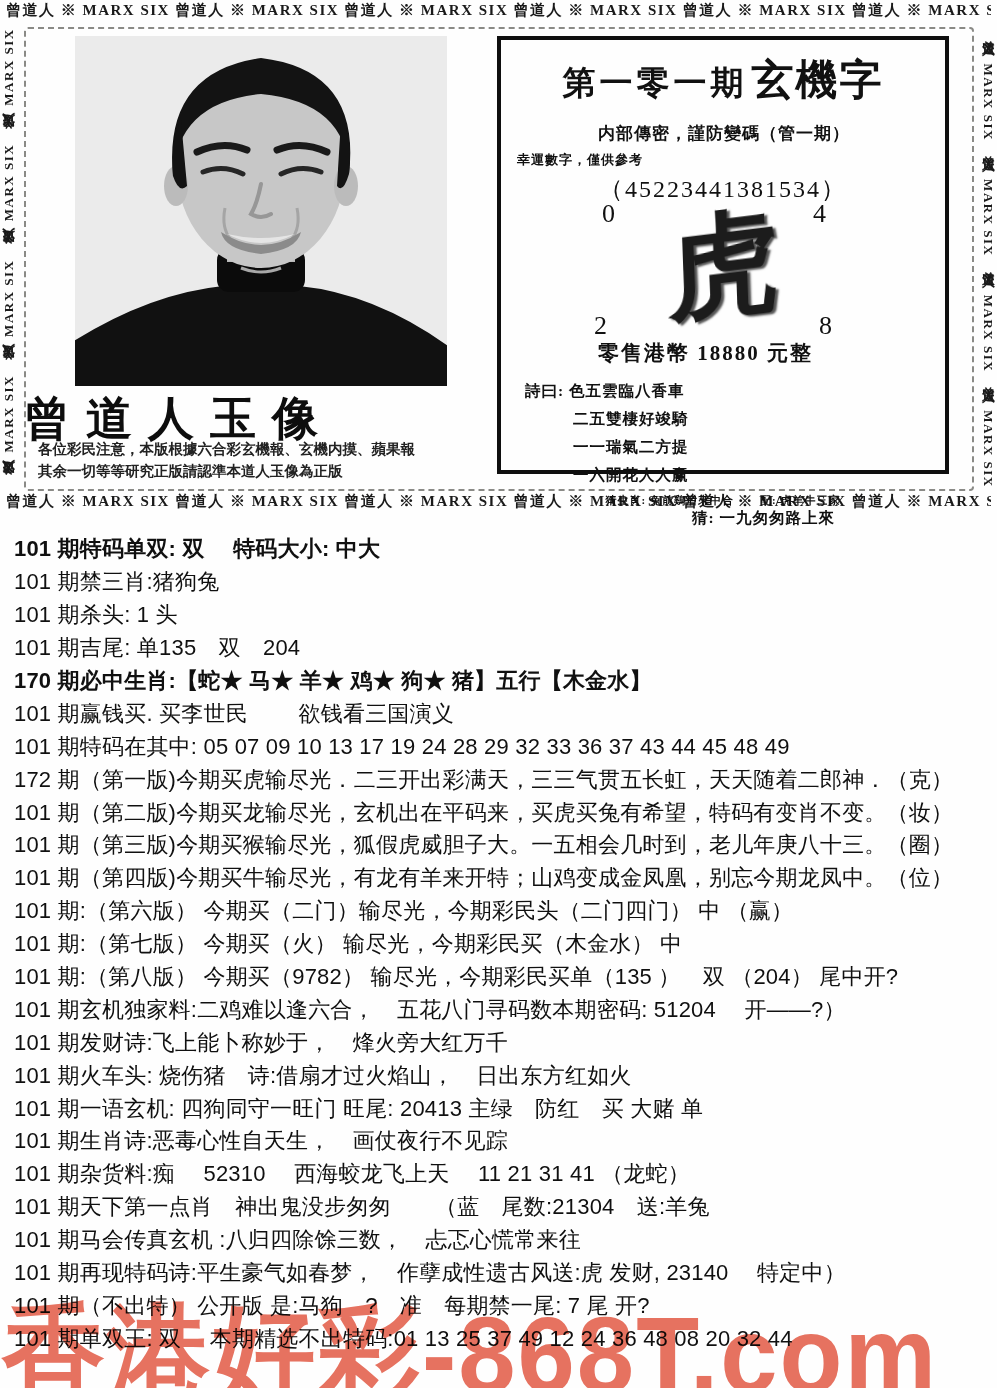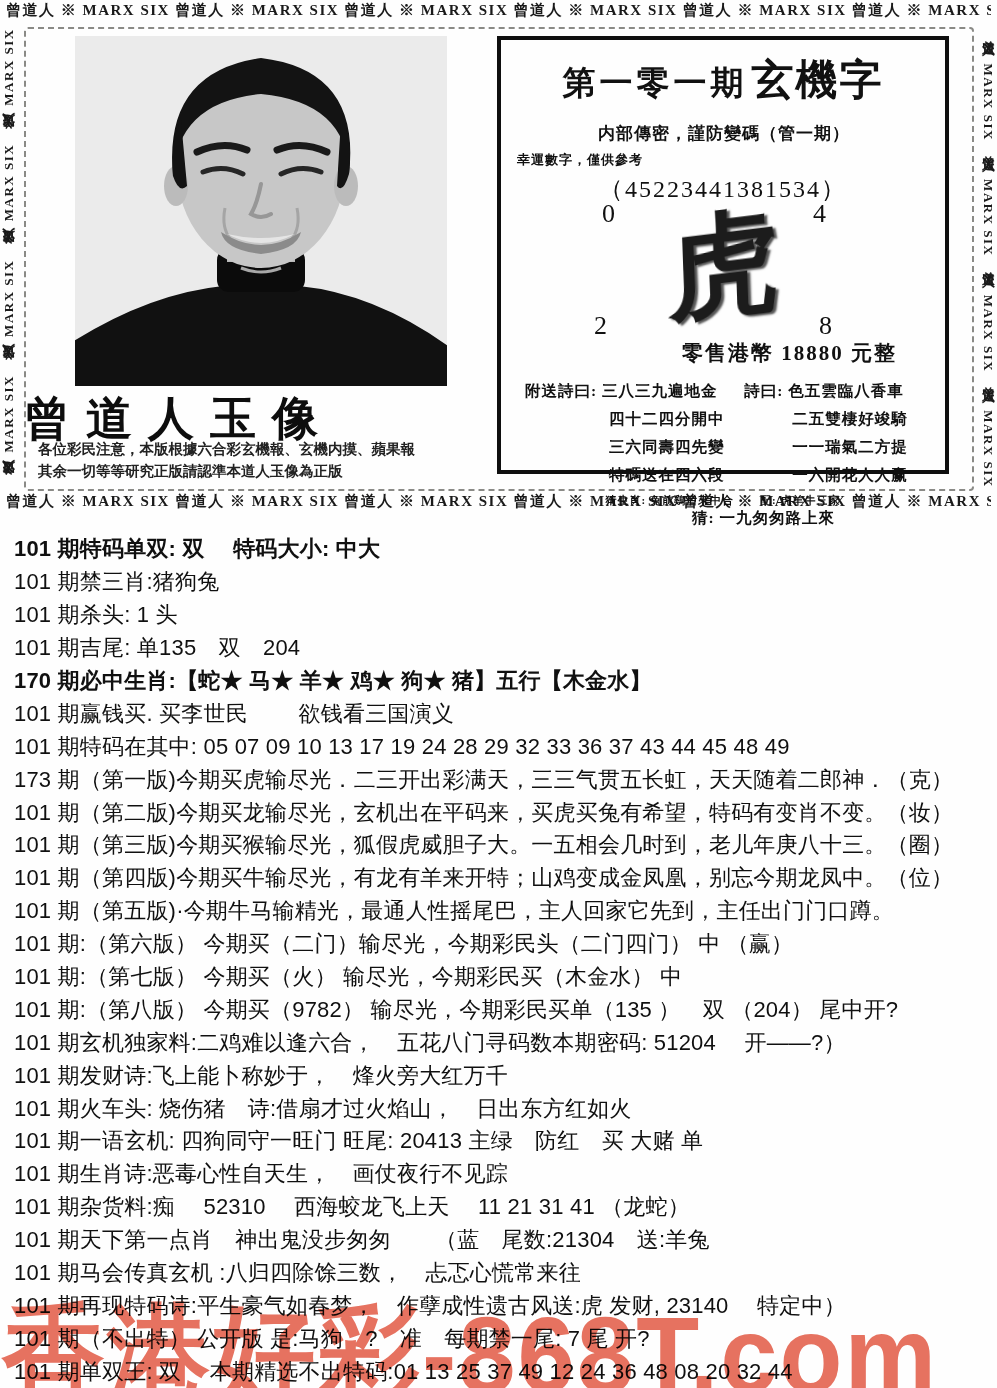--- a/index.html
+++ b/index.html
@@ -64,21 +64,21 @@
   .tiger{
     position:absolute;left:50%;top:46%;transform:translate(-50%,-50%) rotate(-7deg) skewX(-5deg);
     font-size:112px;font-weight:900;color:#1c1c1c;filter:blur(0.7px);
     text-shadow:3px 2px 2px #555;line-height:1;
   }
   .corner{position:absolute;font-size:26px;font-weight:500;}
   .corner.tl{left:14px;top:-8px;}
   .corner.tr{right:32px;top:-8px;}
   .corner.bl{left:6px;bottom:-6px;}
   .corner.br{right:26px;bottom:-6px;}
-  .mx-price{text-align:right;padding:4px 48px 0 13px;font-size:21px;font-weight:bold;letter-spacing:2px;}
+  .mx-price{text-align:center;padding:4px 48px 0 13px;font-size:21px;font-weight:bold;letter-spacing:2px;}
   .mx-poems{display:flex;padding:10px 14px 0 24px;font-size:15.5px;font-weight:bold;line-height:1.8;}
   .mx-poems .col-l{width:54%;}
   .mx-poems .col-r{width:46%;}
   .poem-line{white-space:nowrap;letter-spacing:1px;}
   .col-l .indent{padding-left:84px;}
   .col-r .indent{padding-left:48px;}
   .mx-guess-row{display:flex;justify-content:center;gap:26px;font-size:11px;
     font-weight:bold;padding-top:4px;letter-spacing:1px;}
   .mx-guess2{text-align:right;font-size:15.5px;font-weight:bold;letter-spacing:1px;
     padding-right:110px;}
@@ -163,26 +163,20 @@
   <div class="mx-lucky">（45223441381534）</div>
   <div class="tiger-wrap">
     <span class="corner tl">0</span>
     <span class="corner tr">4</span>
     <span class="corner bl">2</span>
     <span class="corner br">8</span>
     <span class="tiger">虎</span>
   </div>
   <div class="mx-price">零售港幣 18880 元整</div>
   <div class="mx-poems">
-    <div class="col-l">
-      <div class="poem-line"><span>附送詩曰:</span> <span>三八三九遍地金</span></div>
-      <div class="poem-line indent">四十二四分開中</div>
-      <div class="poem-line indent">三六同壽四先變</div>
-      <div class="poem-line indent">特碼送在四六段</div>
-    </div>
     <div class="col-r">
       <div class="poem-line"><span>詩曰:</span> <span>色五雲臨八香車</span></div>
       <div class="poem-line indent">二五雙棲好竣騎</div>
       <div class="poem-line indent">一一瑞氣二方提</div>
       <div class="poem-line indent">一六開花人人赢</div>
     </div>
   </div>
   <div class="mx-guess-row">
     <span>猜生肖: 兔前鷄后來中合</span>
     <span>配: 虎羊牛三家</span>
@@ -191,25 +185,24 @@
 </div>
 
 <div class="tips">
   <div class="tip" style="font-weight:700;">101 期特码单双: 双　 特码大小: 中大</div>
   <div class="tip">101 期禁三肖:猪狗兔</div>
   <div class="tip">101 期杀头: 1 头</div>
   <div class="tip">101 期吉尾: 单135　双　204</div>
   <div class="tip" style="font-weight:700;">170 期必中生肖:【蛇★ 马★ 羊★ 鸡★ 狗★ 猪】五行【木金水】</div>
   <div class="tip">101 期赢钱买. 买李世民　　 欲钱看三国演义</div>
   <div class="tip">101 期特码在其中: 05 07 09 10 13 17 19 24 28 29 32 33 36 37 43 44 45 48 49</div>
-  <div class="tip">173 期（第一版)今期买虎输尽光．二三开出彩满天，三三气贯五长虹，天天随着二郎神．（克）</div>
+  <div class="tip">172 期（第一版)今期买虎输尽光．二三开出彩满天，三三气贯五长虹，天天随着二郎神．（克）</div>
   <div class="tip">101 期（第二版)今期买龙输尽光，玄机出在平码来，买虎买兔有希望，特码有变肖不变。（妆）</div>
   <div class="tip">101 期（第三版)今期买猴输尽光，狐假虎威胆子大。一五相会几时到，老儿年庚八十三。（圈）</div>
   <div class="tip">101 期（第四版)今期买牛输尽光，有龙有羊来开特；山鸡变成金凤凰，别忘今期龙凤中。（位）</div>
-  <div class="tip">101 期（第五版)·今期牛马输精光，最通人性摇尾巴，主人回家它先到，主任出门门口蹲。</div>
   <div class="tip">101 期:（第六版） 今期买（二门）输尽光，今期彩民头（二门四门） 中 （赢）</div>
   <div class="tip">101 期:（第七版） 今期买（火） 输尽光，今期彩民买（木金水） 中</div>
   <div class="tip">101 期:（第八版） 今期买（9782） 输尽光，今期彩民买单（135 ）　双 （204） 尾中开?</div>
   <div class="tip">101 期玄机独家料:二鸡难以逢六合，　五花八门寻码数本期密码: 51204　 开——?）</div>
   <div class="tip">101 期发财诗:飞上能卜称妙于，　烽火旁大红万千</div>
   <div class="tip">101 期火车头: 烧伤猪　诗:借扇才过火焰山，　日出东方红如火</div>
   <div class="tip">101 期一语玄机: 四狗同守一旺门 旺尾: 20413 主绿　防红　买 大赌 单</div>
   <div class="tip">101 期生肖诗:恶毒心性自天生，　画仗夜行不见踪</div>
   <div class="tip">101 期杂货料:痴　 52310　 西海蛟龙飞上天　 11 21 31 41 （龙蛇）</div>
   <div class="tip">101 期天下第一点肖　神出鬼没步匆匆　　（蓝　尾数:21304　送:羊兔</div>

